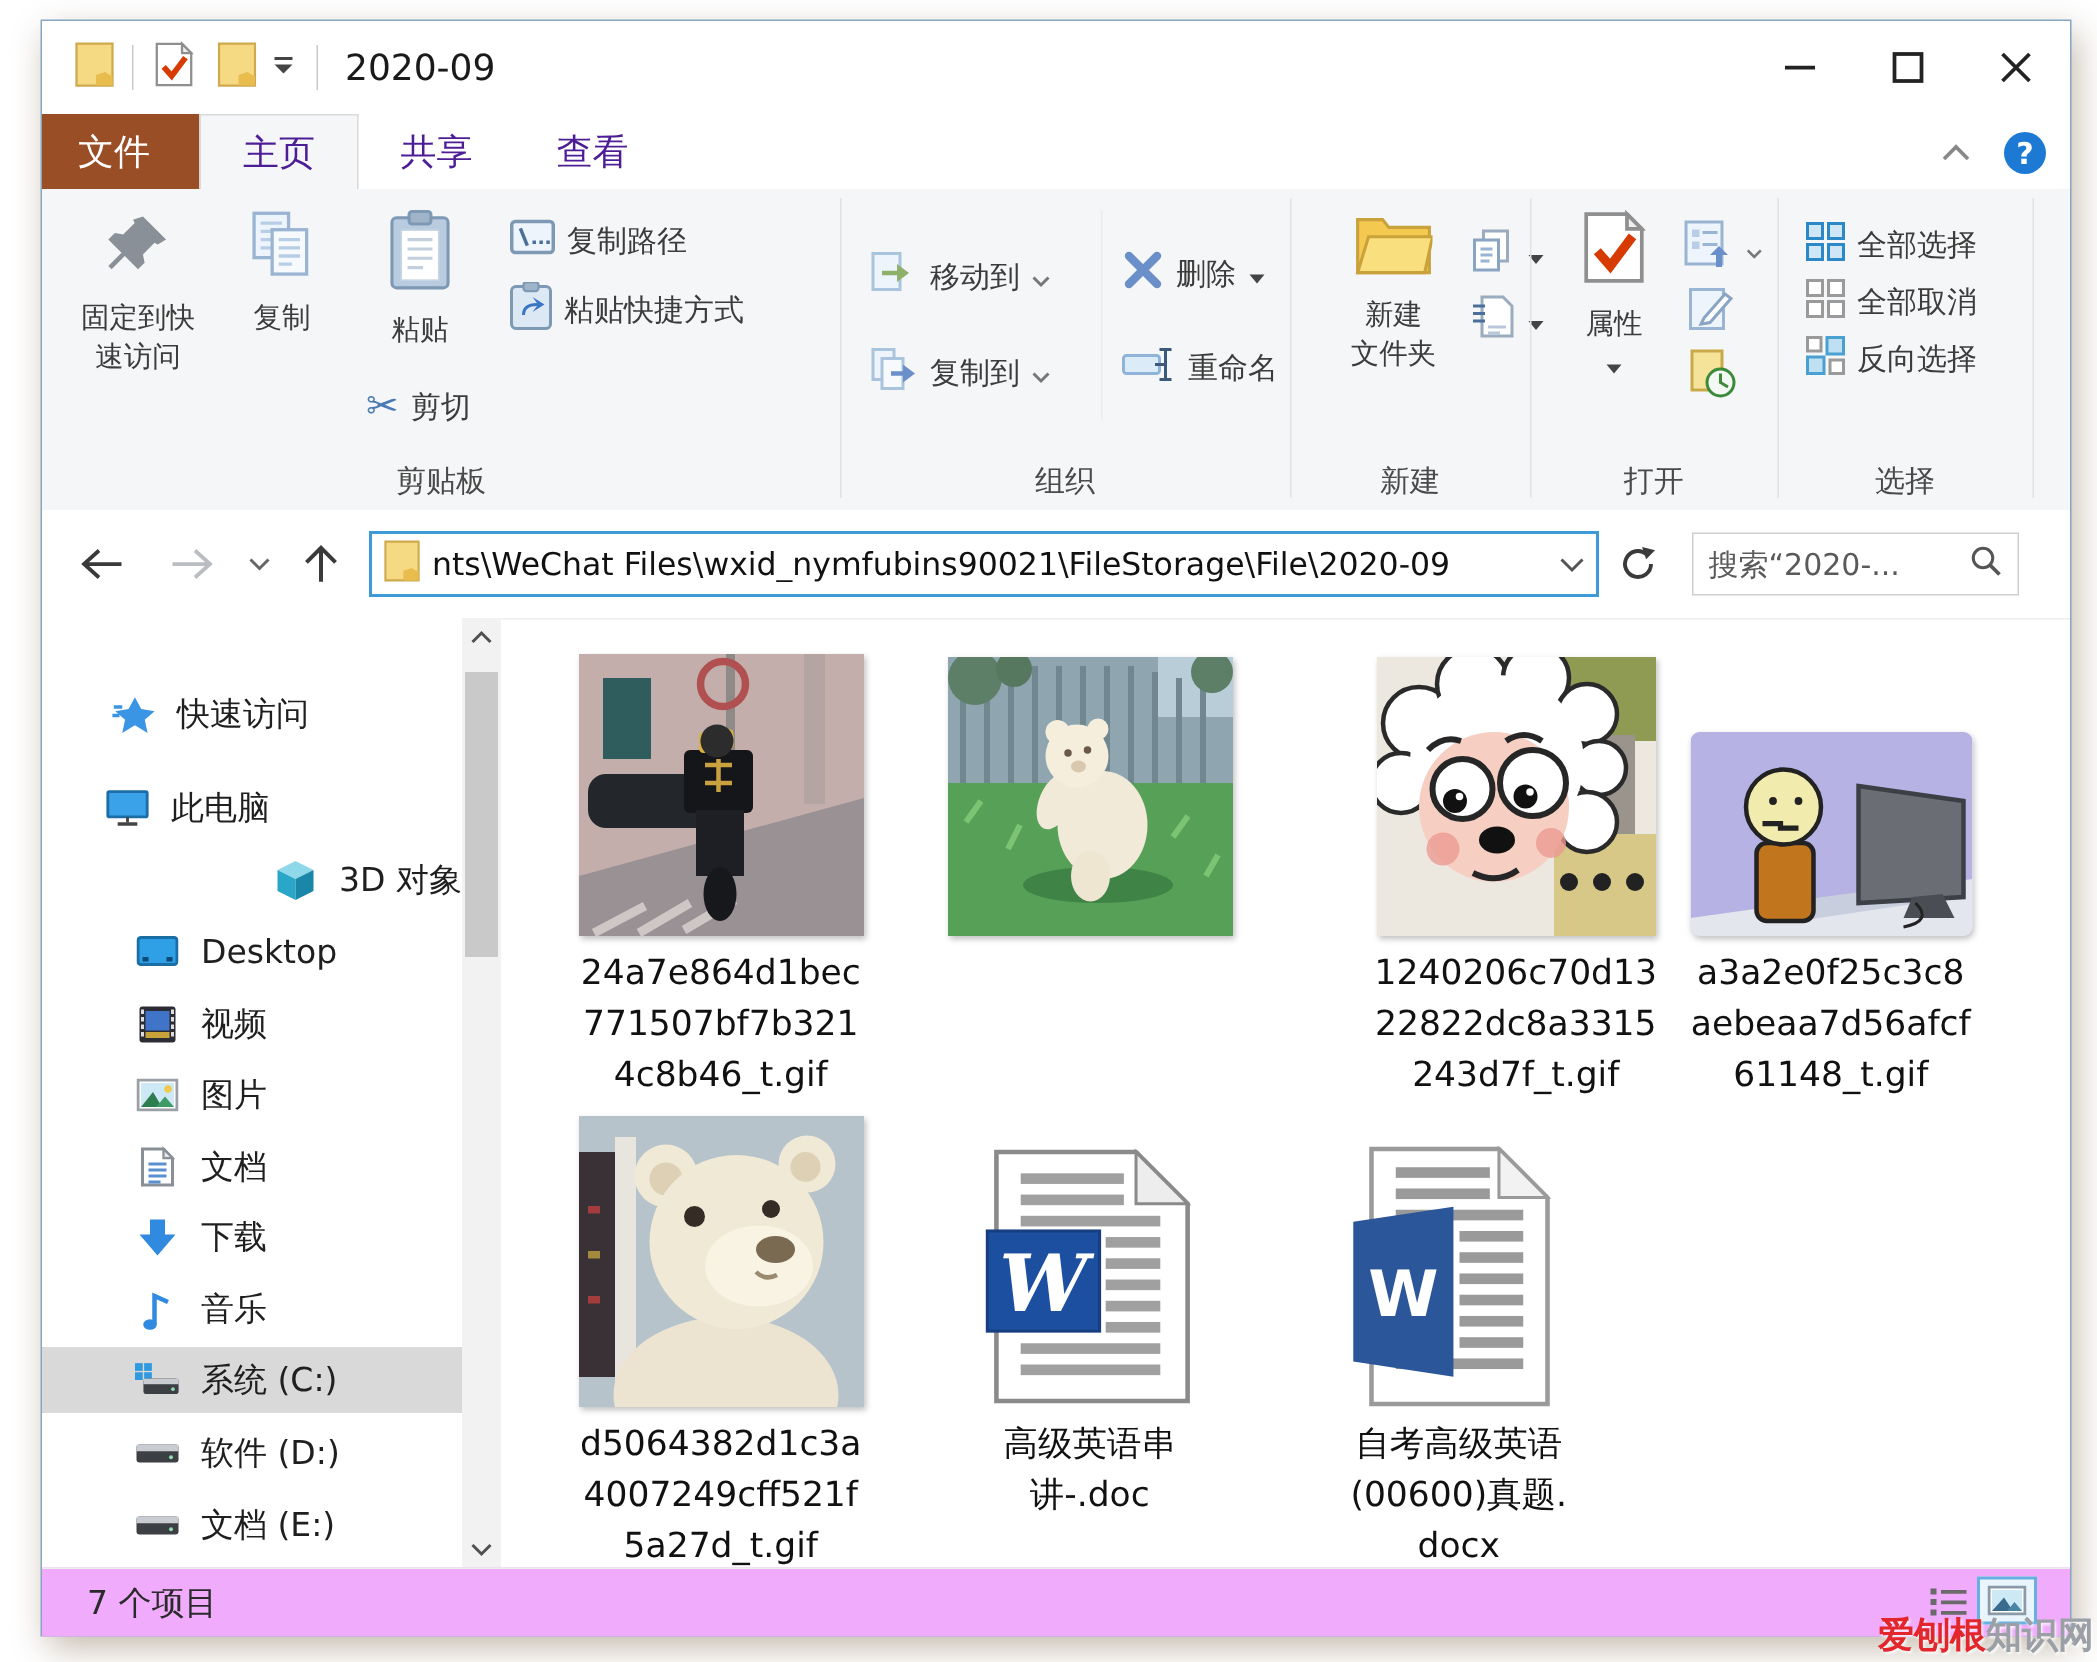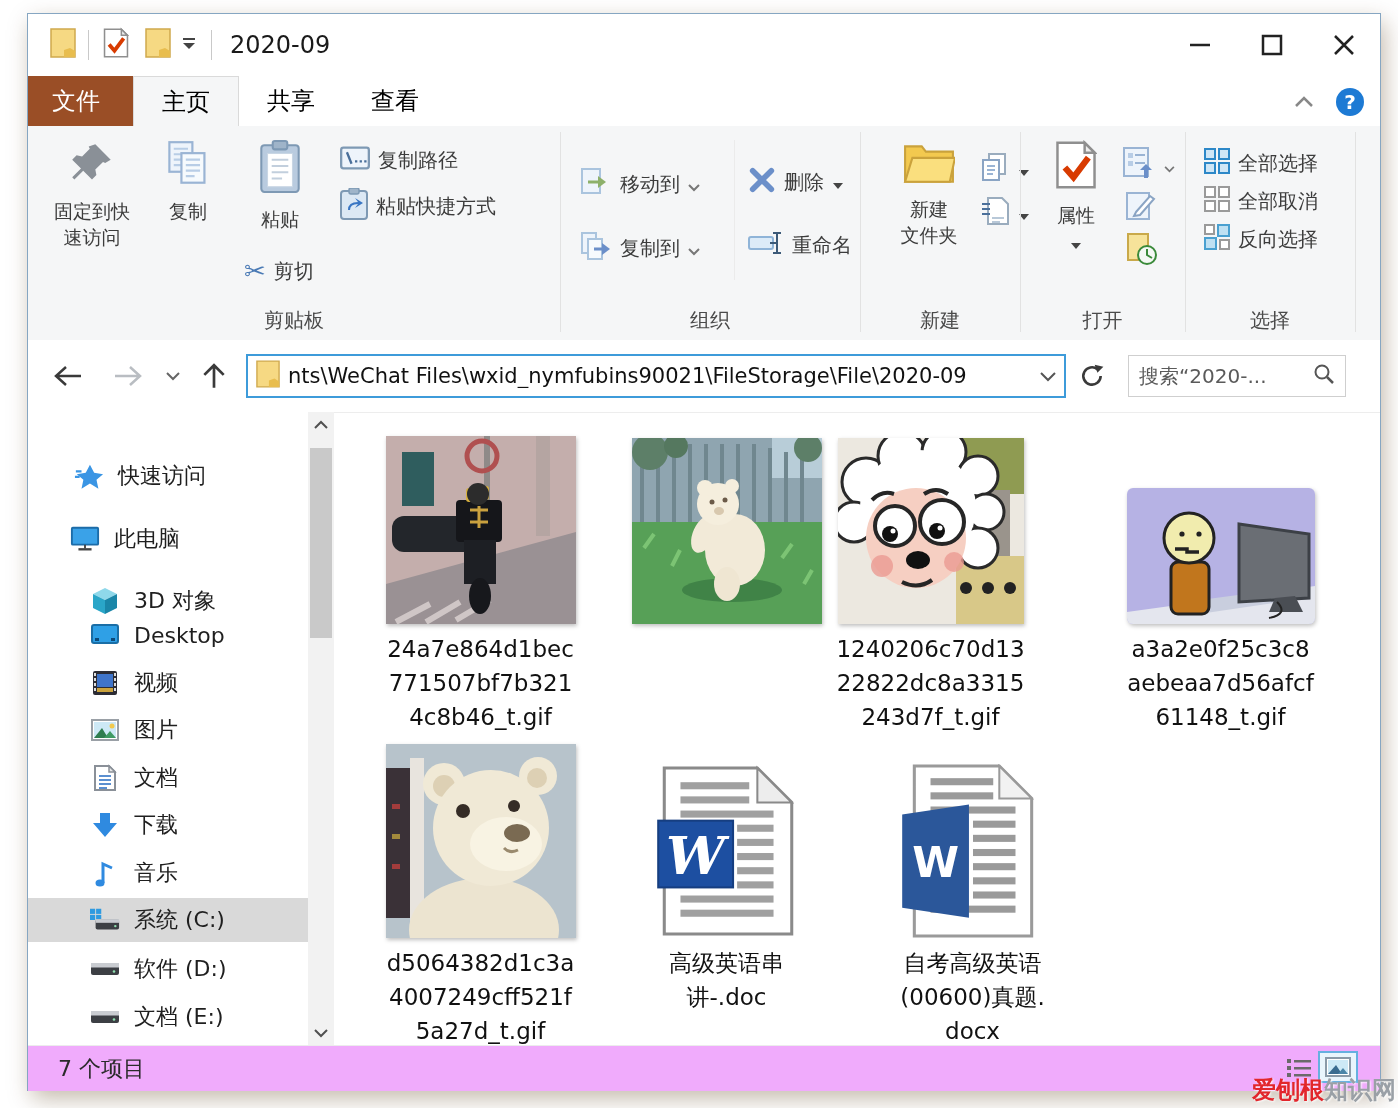--- a/index.html
+++ b/index.html
@@ -18,21 +18,21 @@
     box-shadow:0 0 0 1px #86a6c2, 4px 8px 22px rgba(80,50,10,.35);}
   
   .titlebar{position:absolute;left:0;top:0;width:100%;height:62px;background:#fff;display:flex;align-items:center;}
   .qat{display:flex;align-items:center;height:100%;}
   .tsep{width:1px;height:30px;background:#c9c9c9;}
   .title{font-size:24px;color:#1a1a1a;}
   .win-controls{position:absolute;right:0;top:0;height:62px;display:flex;}
   .wbtn{width:72px;height:62px;display:flex;align-items:center;justify-content:center;}
   
   .tabrow{position:absolute;left:0;top:62px;width:100%;height:50px;background:#fff;display:flex;align-items:stretch;}
-  .tab{display:flex;align-items:center;justify-content:center;font-size:24px;color:#000000;padding:0 28px;}
+  .tab{display:flex;align-items:center;justify-content:center;font-size:24px;color:#4c1d95;padding:0 28px;}
   .tab-file{background:#9a4e26;color:#fff;width:58px;padding-left:19px;}
   .tab-sel{background:#f5f6f7;border:1px solid #dadada;border-bottom:none;}
   .ribbon-extras{position:absolute;right:16px;top:74px;display:flex;align-items:center;gap:22px;}
   .helpdot{width:28px;height:28px;border-radius:50%;background:#1d7ad4;color:#fff;font-size:20px;font-weight:bold;
     display:flex;align-items:center;justify-content:center;}
   
   .ribbon{position:absolute;left:0;top:112px;width:100%;height:214px;background:#f5f6f7;border-bottom:1px solid #d8d8d8;}
   .gsep{position:absolute;top:6px;height:200px;width:1px;background:#e2e2e2;}
   .big-btn{position:absolute;display:flex;flex-direction:column;align-items:center;text-align:center;
     font-size:19px;line-height:26px;color:#3c3c3c;}
@@ -463,21 +463,21 @@
     <div class="side-item" style="top:106px;padding-left:42px;box-sizing:border-box;">
       <span class="sicon">
         <svg width="32" height="28" viewBox="0 0 32 28">
               <rect x="2" y="2" width="28" height="18" rx="1" fill="#3aa2e8" stroke="#1c6ca8" stroke-width="2"></rect>
               <path d="M16 20v4" stroke="#444" stroke-width="2"></path>
               <path d="M9 25h14" stroke="#444" stroke-width="2.5"></path>
             </svg>
       </span>
       <span class="slabel">此电脑</span>
     </div>
-    <div class="side-item ind2" style="top:168px;">
+    <div class="side-item ind2" style="top:154px;justify-content:flex-end;">
       <span class="sicon">
         <svg width="28" height="30" viewBox="0 0 28 30">
               <polygon points="14,2 26,8 14,14 2,8" fill="#8fd8ea"></polygon>
               <polygon points="2,8 14,14 14,28 2,22" fill="#2aa6c8"></polygon>
               <polygon points="26,8 14,14 14,28 26,22" fill="#1a86a8"></polygon>
             </svg>
       </span>
       <span class="slabel">3D 对象</span>
     </div>
     <div class="side-item ind2" style="top:202px;">
@@ -642,21 +642,21 @@
         <ellipse cx="95" cy="146" rx="13" ry="17" fill="#efe6d2"></ellipse>
         <circle cx="86" cy="66" r="21" fill="#f5eedd"></circle>
         <circle cx="73" cy="50" r="8" fill="#f5eedd"></circle>
             <circle cx="100" cy="48" r="7" fill="#f5eedd"></circle>
         <circle cx="80" cy="64" r="2.5" fill="#6b5a48"></circle>
             <circle cx="93" cy="62" r="2.5" fill="#6b5a48"></circle>
         <ellipse cx="87" cy="73" rx="5" ry="4" fill="#d8c8ae"></ellipse>
       </svg>
     </div>
   </div>
-  <div class="file-cell r1" style="left:780px;top:418px;">
+  <div class="file-cell r1" style="left:860px;top:418px;">
     <div class="thumbwrap">
       <svg class="thumb" width="186" height="186" viewBox="0 0 186 186">
         <rect width="186" height="186" fill="#ece8e0"></rect>
         <rect x="118" y="0" width="68" height="56" fill="#8f9b52"></rect>
         <rect x="148" y="52" width="24" height="74" fill="#9a948c"></rect>
         <rect x="118" y="118" width="68" height="68" fill="#d8c888"></rect>
         <circle cx="128" cy="150" r="6" fill="#222"></circle>
             <circle cx="150" cy="150" r="6" fill="#222"></circle>
             <circle cx="172" cy="150" r="6" fill="#222"></circle>
         <g fill="#fff" stroke="#2a2a2a" stroke-width="3">

